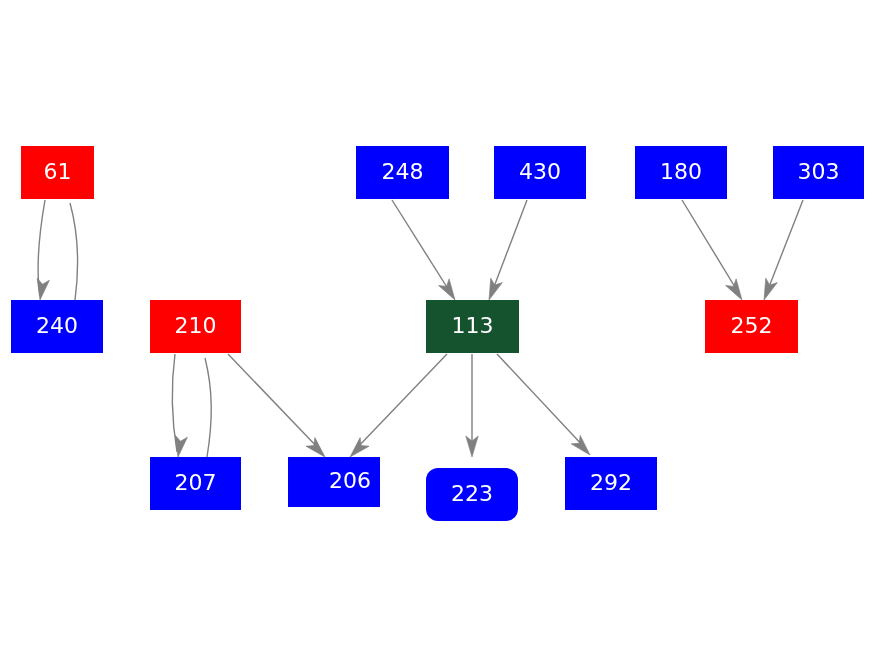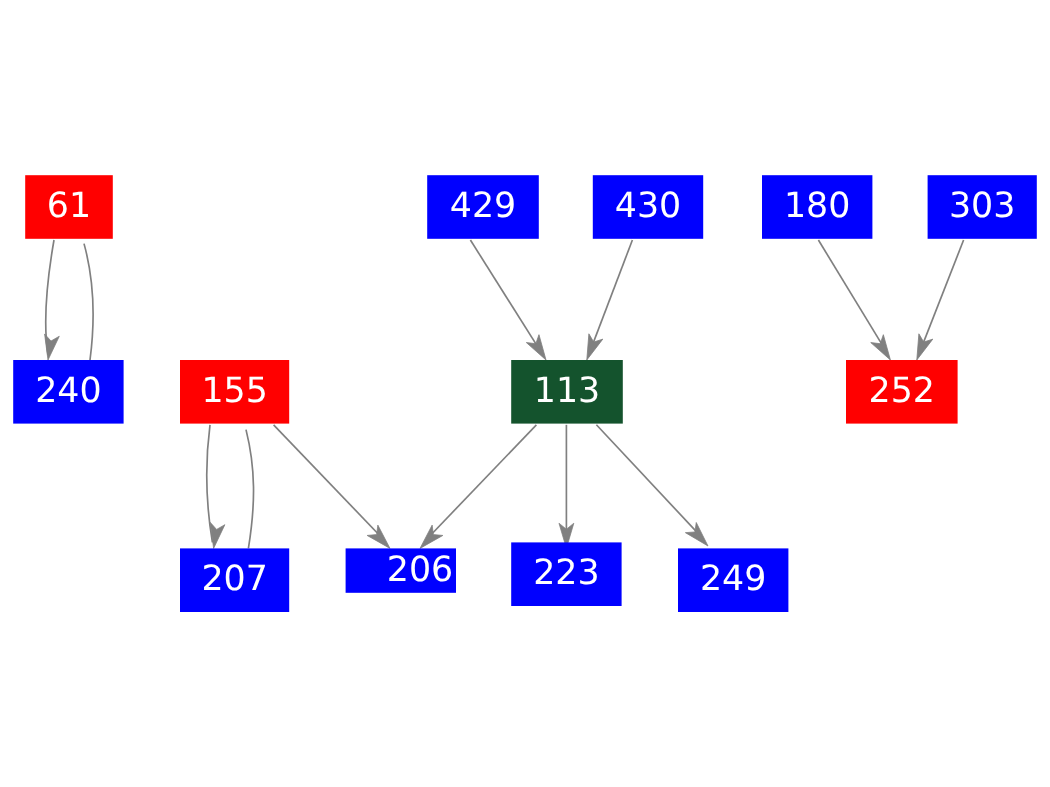--- a/index.html
+++ b/index.html
@@ -25,21 +25,21 @@
     top: 0;
     width: 875px;
     height: 656px;
   }
   .node {
     position: absolute;
     display: flex;
     align-items: center;
     justify-content: center;
     color: #ffffff;
-    font-size: 29px;
+    font-size: 22px;
     font-family: "DejaVu Sans", sans-serif;
     font-weight: normal;
     line-height: 1;
     letter-spacing: 0px;
     box-sizing: border-box;
     z-index: 5;
   }
   .node-label {
     transform: translateY(-1px);
     pointer-events: none;
@@ -102,47 +102,47 @@
     </svg>
 
   <div id="node-layer">
       <div class="node" style="left: 21px; top: 146px; width: 73px; height: 53px; background: rgb(255, 0, 0);">
         <span class="node-label">61</span>
       </div>
       <div class="node" style="left: 11px; top: 300px; width: 92px; height: 53px; background: rgb(0, 0, 255);">
         <span class="node-label">240</span>
       </div>
       <div class="node" style="left: 150px; top: 300px; width: 91px; height: 53px; background: rgb(255, 0, 0);">
-        <span class="node-label">155</span>
+        <span class="node-label">210</span>
       </div>
       <div class="node" style="left: 356px; top: 146px; width: 93px; height: 53px; background: rgb(0, 0, 255);">
-        <span class="node-label">429</span>
+        <span class="node-label">248</span>
       </div>
       <div class="node" style="left: 494px; top: 146px; width: 92px; height: 53px; background: rgb(0, 0, 255);">
         <span class="node-label">430</span>
       </div>
       <div class="node" style="left: 635px; top: 146px; width: 92px; height: 53px; background: rgb(0, 0, 255);">
         <span class="node-label">180</span>
       </div>
       <div class="node" style="left: 773px; top: 146px; width: 91px; height: 53px; background: rgb(0, 0, 255);">
         <span class="node-label">303</span>
       </div>
       <div class="node" style="left: 426px; top: 300px; width: 93px; height: 53px; background: #14532d;">
         <span class="node-label">113</span>
       </div>
       <div class="node" style="left: 705px; top: 300px; width: 93px; height: 53px; background: rgb(255, 0, 0);">
         <span class="node-label">252</span>
       </div>
       <div class="node" style="left: 150px; top: 457px; width: 91px; height: 53px; background: rgb(0, 0, 255);">
         <span class="node-label">207</span>
       </div>
-      <div class="node" style="left: 288px; top: 457px; width: 92px; height: 37px; background: rgb(0, 0, 255); padding-left: 32px;">
+      <div class="node" style="left: 288px; top: 457px; width: 92px; height: 50px; background: rgb(0, 0, 255); padding-left: 32px;">
         <span class="node-label">206</span>
       </div>
-      <div class="node" style="left: 426px; top: 452px; width: 92px; height: 53px; background: rgb(0, 0, 255);">
+      <div class="node" style="left: 426px; top: 468px; width: 92px; height: 53px; background: rgb(0, 0, 255); border-radius: 12px;">
         <span class="node-label">223</span>
       </div>
       <div class="node" style="left: 565px; top: 457px; width: 92px; height: 53px; background: rgb(0, 0, 255);">
-        <span class="node-label">249</span>
+        <span class="node-label">292</span>
       </div>
     </div>
 
 </div>
 
 </body></html>

